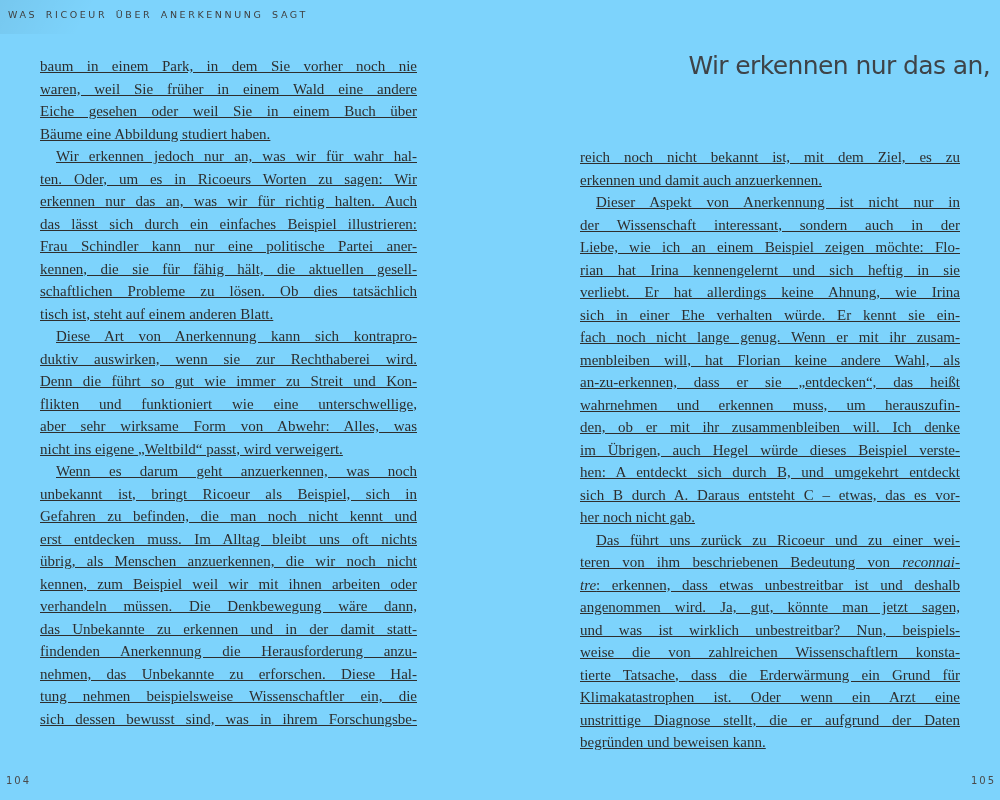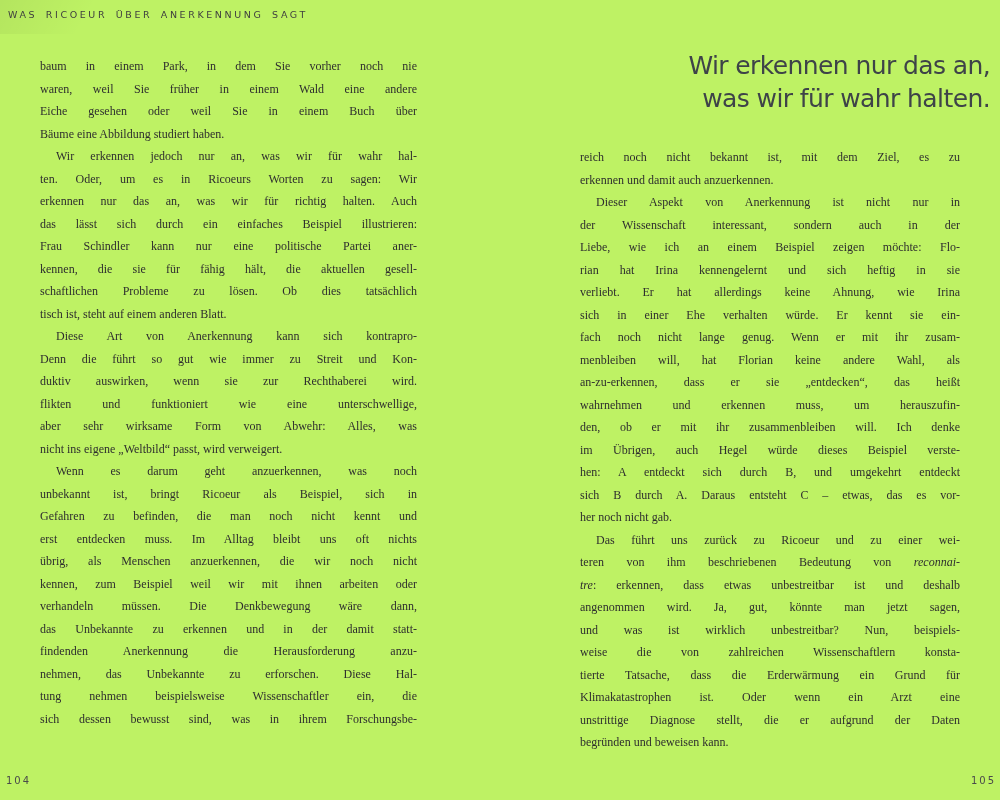--- a/index.html
+++ b/index.html
@@ -1,33 +1,33 @@
 <!DOCTYPE html>
 <html lang="de"><head>
 <meta charset="utf-8">
 <style>
   html,body{margin:0;padding:0;background:#ffffff;}
   .spread{
-    position:relative;width:1000px;height:800px;background:#bef264;
+    position:relative;width:1000px;height:800px;background:#7dd3fc;
     overflow:hidden;font-family:"Liberation Serif", serif;color:#2e2e2e;
   }
   .corner-shade{
     position:absolute;left:0;top:0;width:110px;height:34px;
     background:linear-gradient(120deg, rgba(0,0,0,0.055), rgba(0,0,0,0) 75%);
     pointer-events:none;
   }
   .running-head{
     position:absolute;left:8px;top:9px;
     font-family:"DejaVu Sans", sans-serif;
     font-size:9.5px;letter-spacing:2.6px;word-spacing:3px;
     color:#3f3f3f;font-weight:500;
   }
   .column{
     position:absolute;
-    font-size:12px;line-height:22.5px;
+    font-size:15px;line-height:22.5px;text-decoration:underline;
   }
   .column.left{left:40px;top:55px;width:377px;}
   .column.right{left:580px;top:146px;width:380px;}
   .line{text-align:justify;text-align-last:justify;white-space:normal;}
   .line.lastline{text-align-last:left;}
   .line.indent{text-indent:16px;}
   .it{font-style:italic;margin-top:40px;}
   .pull-quote{
     position:absolute;right:10px;top:49px;
     font-family:"DejaVu Sans", sans-serif;
@@ -58,42 +58,41 @@
       <div class="line lastline">Bäume eine Abbildung studiert haben.</div>
       <div class="line indent">Wir erkennen jedoch nur an, was wir für wahr hal-</div>
       <div class="line">ten. Oder, um es in Ricoeurs Worten zu sagen: Wir</div>
       <div class="line">erkennen nur das an, was wir für richtig halten. Auch</div>
       <div class="line">das lässt sich durch ein einfaches Beispiel illustrieren:</div>
       <div class="line">Frau Schindler kann nur eine politische Partei aner-</div>
       <div class="line">kennen, die sie für fähig hält, die aktuellen gesell-</div>
       <div class="line">schaftlichen Probleme zu lösen. Ob dies tatsächlich</div>
       <div class="line lastline">tisch ist, steht auf einem anderen Blatt.</div>
       <div class="line indent">Diese Art von Anerkennung kann sich kontrapro-</div>
+      <div class="line">duktiv auswirken, wenn sie zur Rechthaberei wird.</div>
       <div class="line">Denn die führt so gut wie immer zu Streit und Kon-</div>
-      <div class="line">duktiv auswirken, wenn sie zur Rechthaberei wird.</div>
       <div class="line">flikten und funktioniert wie eine unterschwellige,</div>
       <div class="line">aber sehr wirksame Form von Abwehr: Alles, was</div>
       <div class="line lastline">nicht ins eigene „Weltbild“ passt, wird verweigert.</div>
       <div class="line indent">Wenn es darum geht anzuerkennen, was noch</div>
       <div class="line">unbekannt ist, bringt Ricoeur als Beispiel, sich in</div>
       <div class="line">Gefahren zu befinden, die man noch nicht kennt und</div>
       <div class="line">erst entdecken muss. Im Alltag bleibt uns oft nichts</div>
       <div class="line">übrig, als Menschen anzuerkennen, die wir noch nicht</div>
       <div class="line">kennen, zum Beispiel weil wir mit ihnen arbeiten oder</div>
       <div class="line">verhandeln müssen. Die Denkbewegung wäre dann,</div>
       <div class="line">das Unbekannte zu erkennen und in der damit statt-</div>
       <div class="line">findenden Anerkennung die Herausforderung anzu-</div>
       <div class="line">nehmen, das Unbekannte zu erforschen. Diese Hal-</div>
       <div class="line">tung nehmen beispielsweise Wissenschaftler ein, die</div>
       <div class="line">sich dessen bewusst sind, was in ihrem Forschungsbe-</div>
     </div>
 
   <div class="pull-quote">
     <div class="pq-line">Wir erkennen nur das an,</div>
-    <div class="pq-line">was wir für wahr halten.</div>
   </div>
 
   <div class="column right">
       <div class="line">reich noch nicht bekannt ist, mit dem Ziel, es zu</div>
       <div class="line lastline">erkennen und damit auch anzuerkennen.</div>
       <div class="line indent">Dieser Aspekt von Anerkennung ist nicht nur in</div>
       <div class="line">der Wissenschaft interessant, sondern auch in der</div>
       <div class="line">Liebe, wie ich an einem Beispiel zeigen möchte: Flo-</div>
       <div class="line">rian hat Irina kennengelernt und sich heftig in sie</div>
       <div class="line">verliebt. Er hat allerdings keine Ahnung, wie Irina</div>

